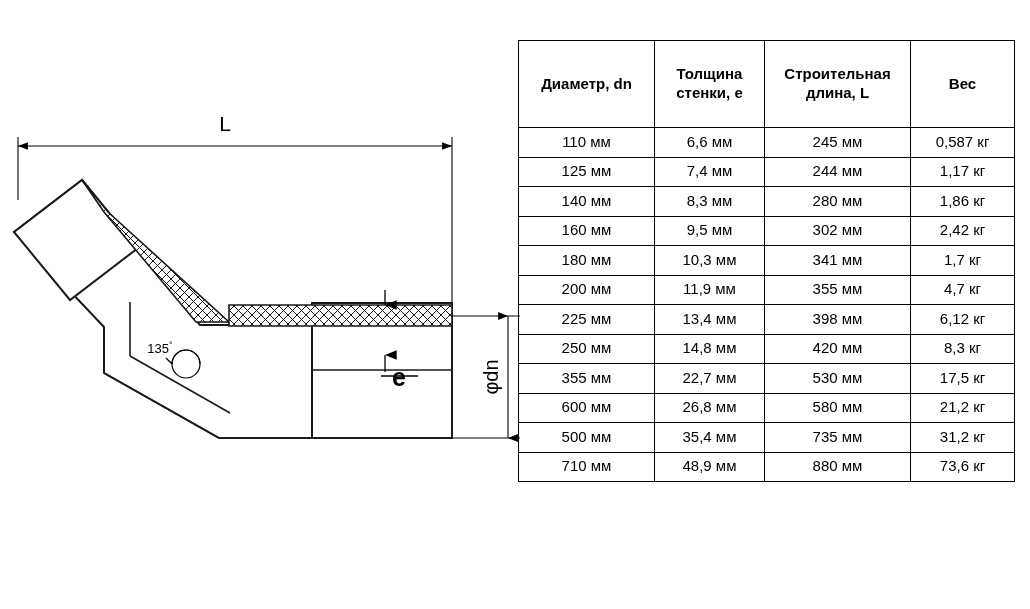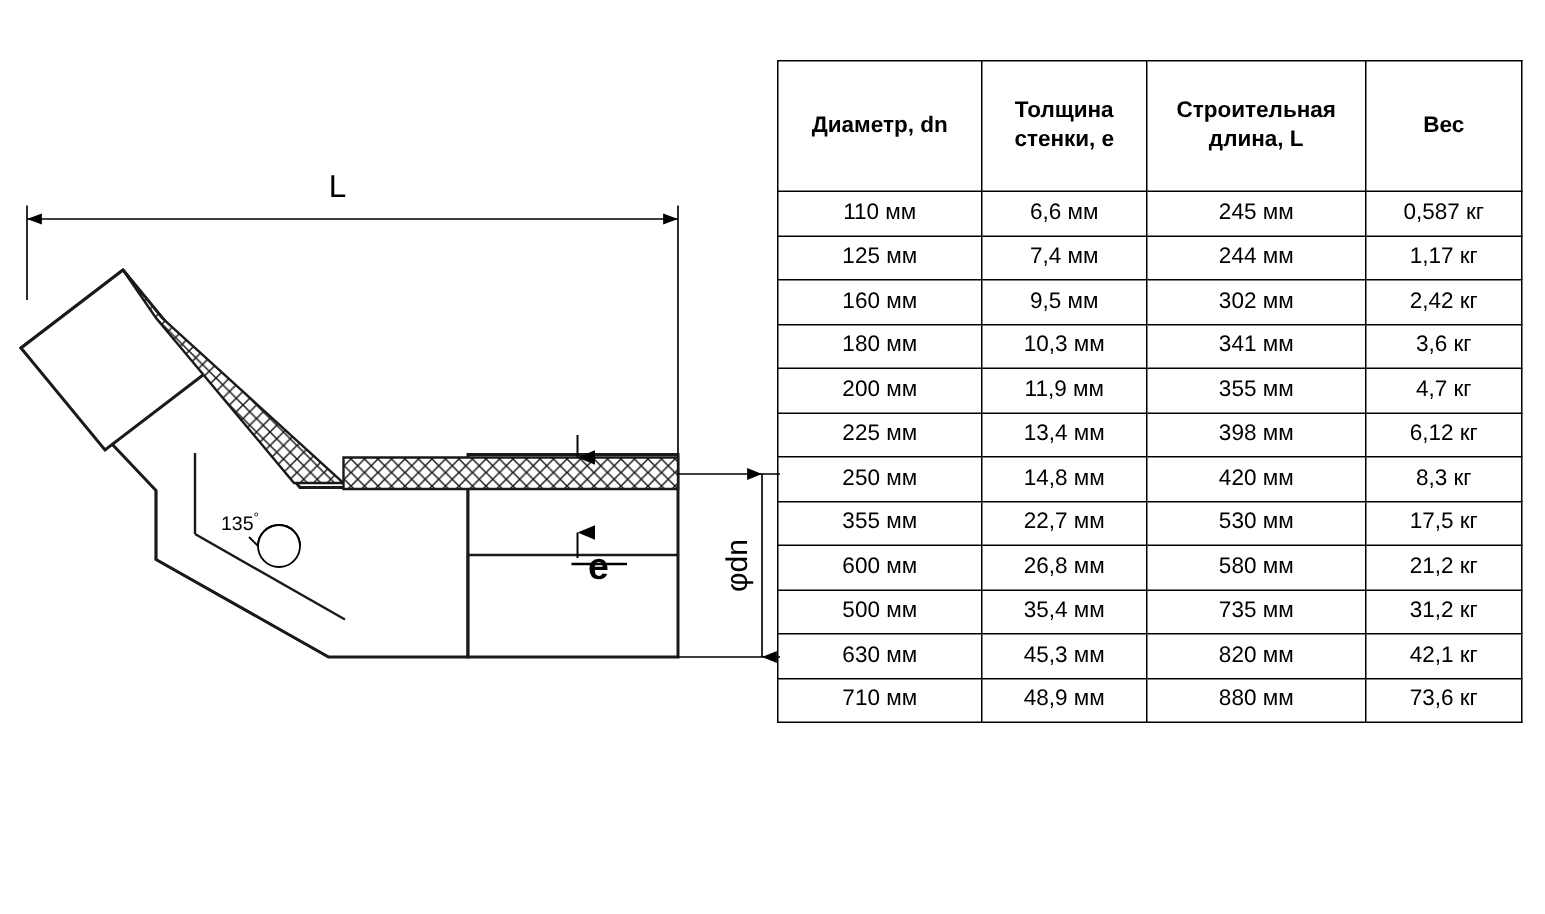--- a/index.html
+++ b/index.html
@@ -208,30 +208,36 @@
           <td>245 мм</td>
           <td>0,587 кг</td>
         </tr>
         <tr>
           <td>125 мм</td>
           <td>7,4 мм</td>
           <td>244 мм</td>
           <td>1,17 кг</td>
         </tr>
         <tr>
+          <td>140 мм</td>
+          <td>8,3 мм</td>
+          <td>280 мм</td>
+          <td>1,86 кг</td>
+        </tr>
+        <tr>
           <td>160 мм</td>
           <td>9,5 мм</td>
           <td>302 мм</td>
           <td>2,42 кг</td>
         </tr>
         <tr>
           <td>180 мм</td>
           <td>10,3 мм</td>
           <td>341 мм</td>
-          <td>3,6 кг</td>
+          <td>1,7 кг</td>
         </tr>
         <tr>
           <td>200 мм</td>
           <td>11,9 мм</td>
           <td>355 мм</td>
           <td>4,7 кг</td>
         </tr>
         <tr>
           <td>225 мм</td>
           <td>13,4 мм</td>
@@ -256,26 +262,20 @@
           <td>580 мм</td>
           <td>21,2 кг</td>
         </tr>
         <tr>
           <td>500 мм</td>
           <td>35,4 мм</td>
           <td>735 мм</td>
           <td>31,2 кг</td>
         </tr>
         <tr>
-          <td>630 мм</td>
-          <td>45,3 мм</td>
-          <td>820 мм</td>
-          <td>42,1 кг</td>
-        </tr>
-        <tr>
           <td>710 мм</td>
           <td>48,9 мм</td>
           <td>880 мм</td>
           <td>73,6 кг</td>
         </tr>
       </tbody>
     </table>
   </div>
 
 </div>

